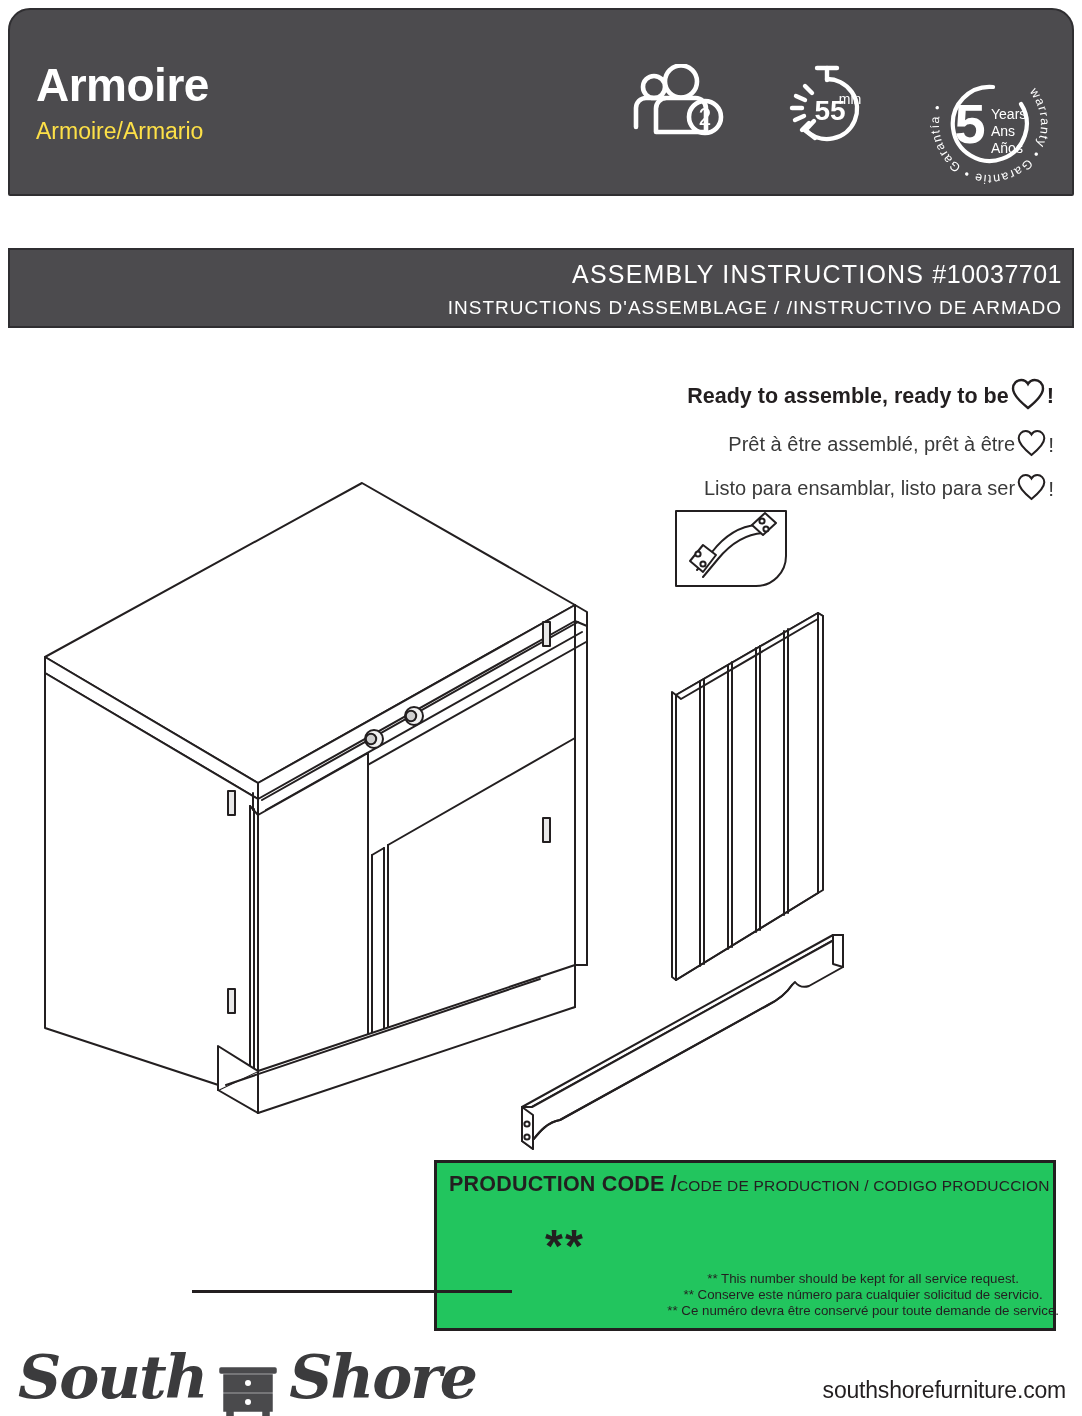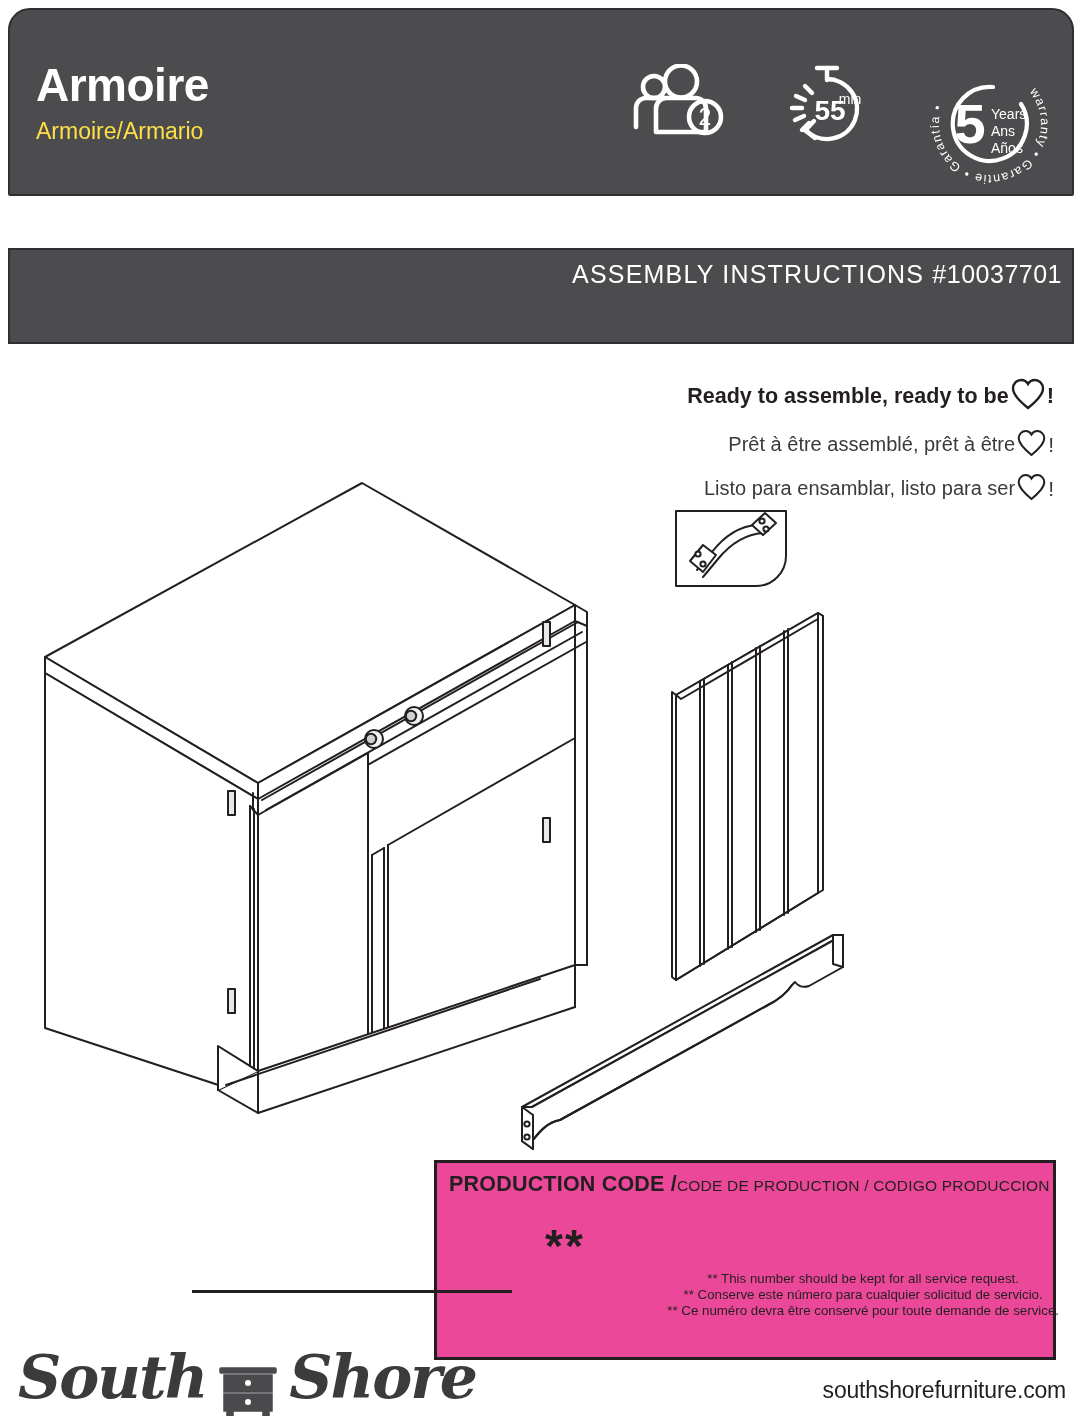--- a/index.html
+++ b/index.html
@@ -57,21 +57,21 @@
     gap: 62px;
   }
   .hicon { display:block; }
 
   
   .instr-bar {
     position: absolute;
     left: 8px;
     top: 248px;
     width: 1066px;
-    height: 96px;
+    height: 80px;
     background: #4c4b4e;
     border: 2px solid #2f2e31;
     box-sizing: border-box;
     text-align: right;
     padding-right: 10px;
   }
   .instr-line1 {
     color: #ffffff;
     font-size: 25px;
     letter-spacing: 1.2px;
@@ -121,24 +121,24 @@
 
   
   .art { position: absolute; left: 0; top: 0; width: 1082px; height: 1416px; pointer-events: none; }
 
   
   .prod-box {
     position: absolute;
     left: 434px;
     top: 1160px;
     width: 622px;
-    height: 200px;
+    height: 171px;
     border: 3px solid #231f20;
     box-sizing: border-box;
-    background: #ec4899;
+    background: #22c55e;
   }
   .prod-title {
     position: absolute;
     left: 12px;
     top: 9px;
     white-space: nowrap;
   }
   .prod-title .pt-en {
     font-size: 21.5px;
     font-weight: bold;
@@ -269,20 +269,21 @@
     </span>
 
   </div>
 </div>
 
 <div class="instr-bar">
   <div class="instr-line1">
     <span>ASSEMBLY  INSTRUCTIONS</span>
     <span class="code">#10037701</span>
   </div>
+  <div class="instr-line2">INSTRUCTIONS  D'ASSEMBLAGE  /  /INSTRUCTIVO  DE  ARMADO</div>
 </div>
 
 <div class="ready-block">
   <div class="ready-row ready-en">
     <span>Ready to assemble, ready to be</span>
     <span class="heart">
       <svg width="34" height="32" viewBox="0 0 34 32">
           <path d="M17 30 C7 22 2 16 2 10.5 C2 5.6 5.8 2 10.2 2 C13.1 2 15.6 3.6 17 6 C18.4 3.6 20.9 2 23.8 2 C28.2 2 32 5.6 32 10.5 C32 16 27 22 17 30 Z" fill="none" stroke="#231f20" stroke-width="2.4"></path>
         </svg>
     </span>

